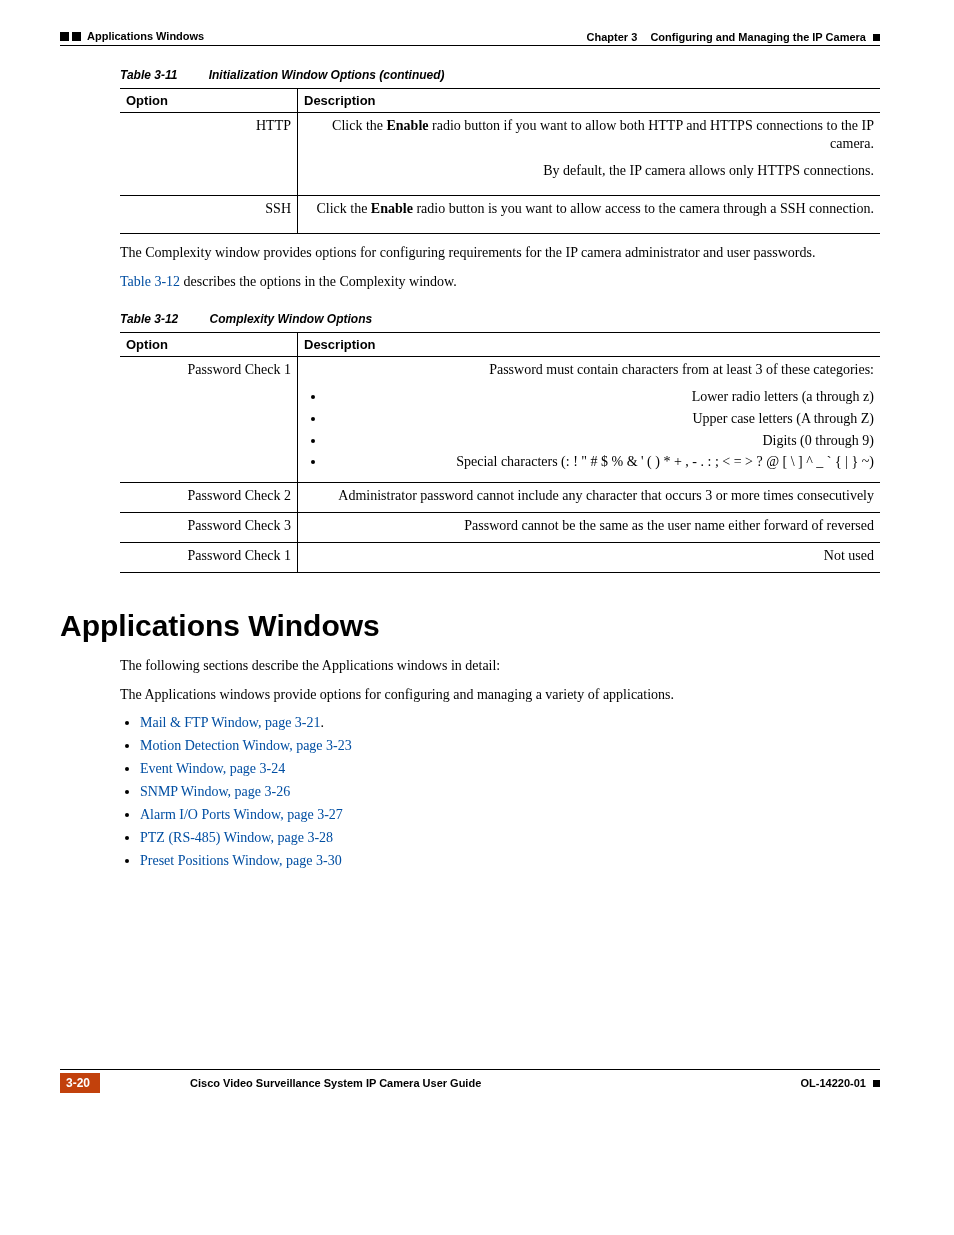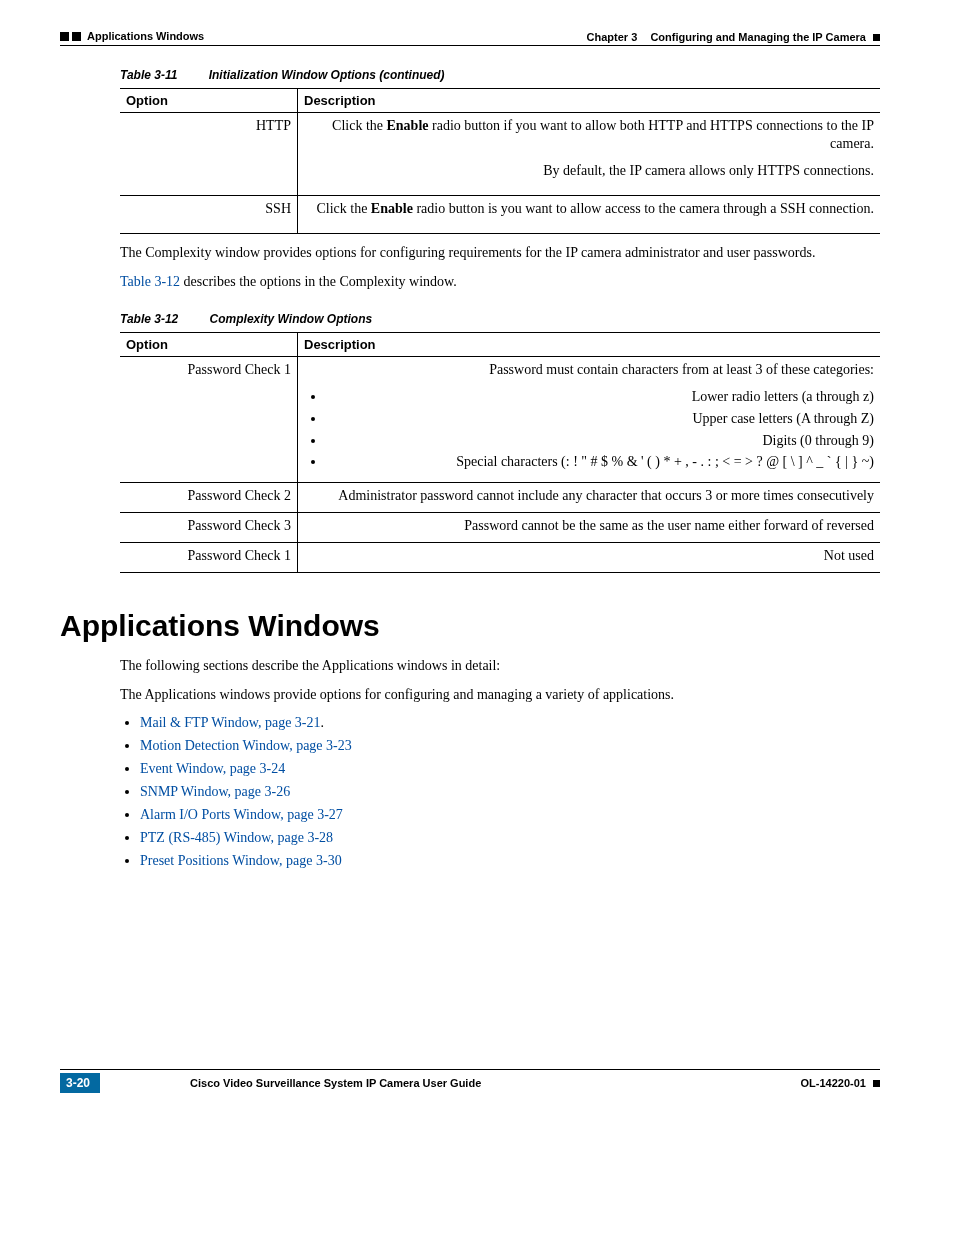--- a/index.html
+++ b/index.html
@@ -111,21 +111,21 @@
     padding-top: 3px;
     display: flex;
     justify-content: space-between;
     align-items: center;
     font-family: Arial, Helvetica, sans-serif;
     font-size: 11px;
     font-weight: bold;
   }
   .footer-left { display: flex; align-items:center; gap:90px; }
   .page-badge {
-    background: #0369a1;
+    background: #c2410c;
     color: #fff;
     padding: 3px 10px 3px 6px;
     font-size: 12px;
     display: inline-block;
   }
   .footer-right-mark {
     display: inline-block;
     width: 7px; height: 7px; background:#000; margin-left:4px; vertical-align:middle;
   }
   .header-mark {

